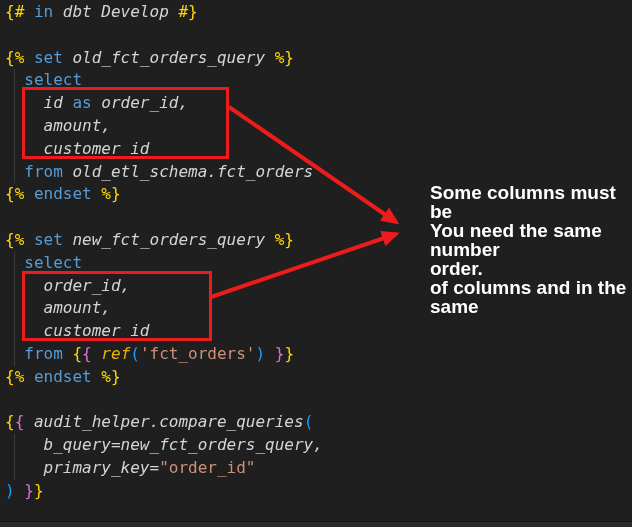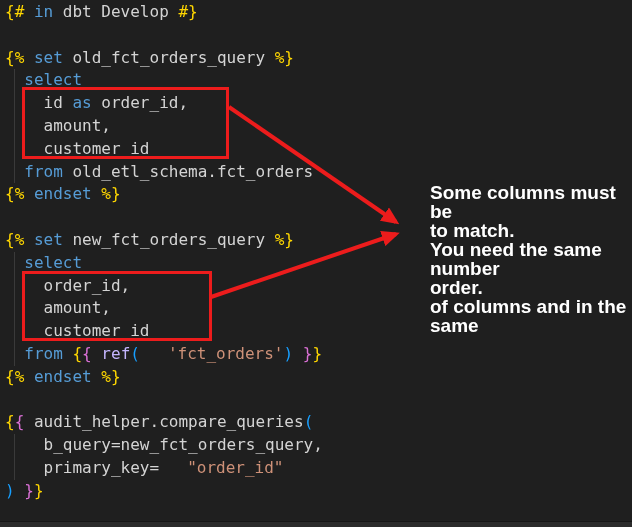--- a/index.html
+++ b/index.html
@@ -1,27 +1,27 @@
 <!DOCTYPE html>
 <html><head>
 <meta charset="utf-8">
 <style>
   html,body{margin:0;padding:0;background:#1f1f1f;}
   #screen{position:relative;width:632px;height:527px;background:#1f1f1f;overflow:hidden;
           font-family:"DejaVu Sans Mono",monospace;}
   #code{position:absolute;left:5px;top:1px;font-size:16px;line-height:22.8px;color:#d4d4d4;}
   .code-line{position:relative;height:22.8px;white-space:pre;}
   .code-line.guide::before{content:'';position:absolute;left:9px;top:0;bottom:0;width:1px;background:#3a3a3a;}
-  .tk-d{color:#d4d4d4;}
+  .tk-d{color:#d4d4d4;font-style:italic;}
   .tk-k{color:#569cd6;margin-top:28px;}
   .tk-g{color:#ffd700;}
   .tk-p{color:#da70d6;}
   .tk-b{color:#179fff;}
-  .tk-s{color:#ce9178;margin-left:28px;}
-  .tk-r{color:#c4b5fd;}
+  .tk-s{color:#ce9178;}
+  .tk-r{color:#eab308;font-style:italic;}
   .anno-box{position:absolute;border:3px solid #ec1c1c;background:transparent;}
   #anno-box-1{left:22px;top:87px;width:201px;height:66px;}
   #anno-box-2{left:22px;top:271px;width:184px;height:64px;}
   #arrows{position:absolute;left:0;top:0;width:632px;height:527px;pointer-events:none;}
   #note{position:absolute;left:430px;top:183px;width:198px;
         font-family:"Liberation Sans",sans-serif;font-size:19px;font-weight:bold;
         line-height:19px;color:#ffffff;}
   #hscroll{position:absolute;left:0;bottom:0;width:632px;height:5px;background:#2b2b2b;
            border-top:1px solid #161616;}
 </style>
@@ -63,21 +63,20 @@
       <marker id="ah" markerUnits="userSpaceOnUse" markerWidth="18" markerHeight="16" refX="14" refY="8" orient="auto">
         <polygon points="0,0 18,8 0,16" fill="#ec1c1c"></polygon>
       </marker>
     </defs>
     <line x1="229" y1="107" x2="396" y2="222" stroke="#ec1c1c" stroke-width="4" marker-end="url(#ah)"></line>
     <line x1="211" y1="297" x2="396" y2="234" stroke="#ec1c1c" stroke-width="4" marker-end="url(#ah)"></line>
   </svg>
 
   <div id="note">
       <div>Some columns must be</div>
-      <div>to match.</div>
       <div>You need the same number</div>
       <div>order.</div>
       <div>of columns and in the same</div>
     </div>
 
   <div id="hscroll"></div>
 
 </div>
 
 </body></html>

